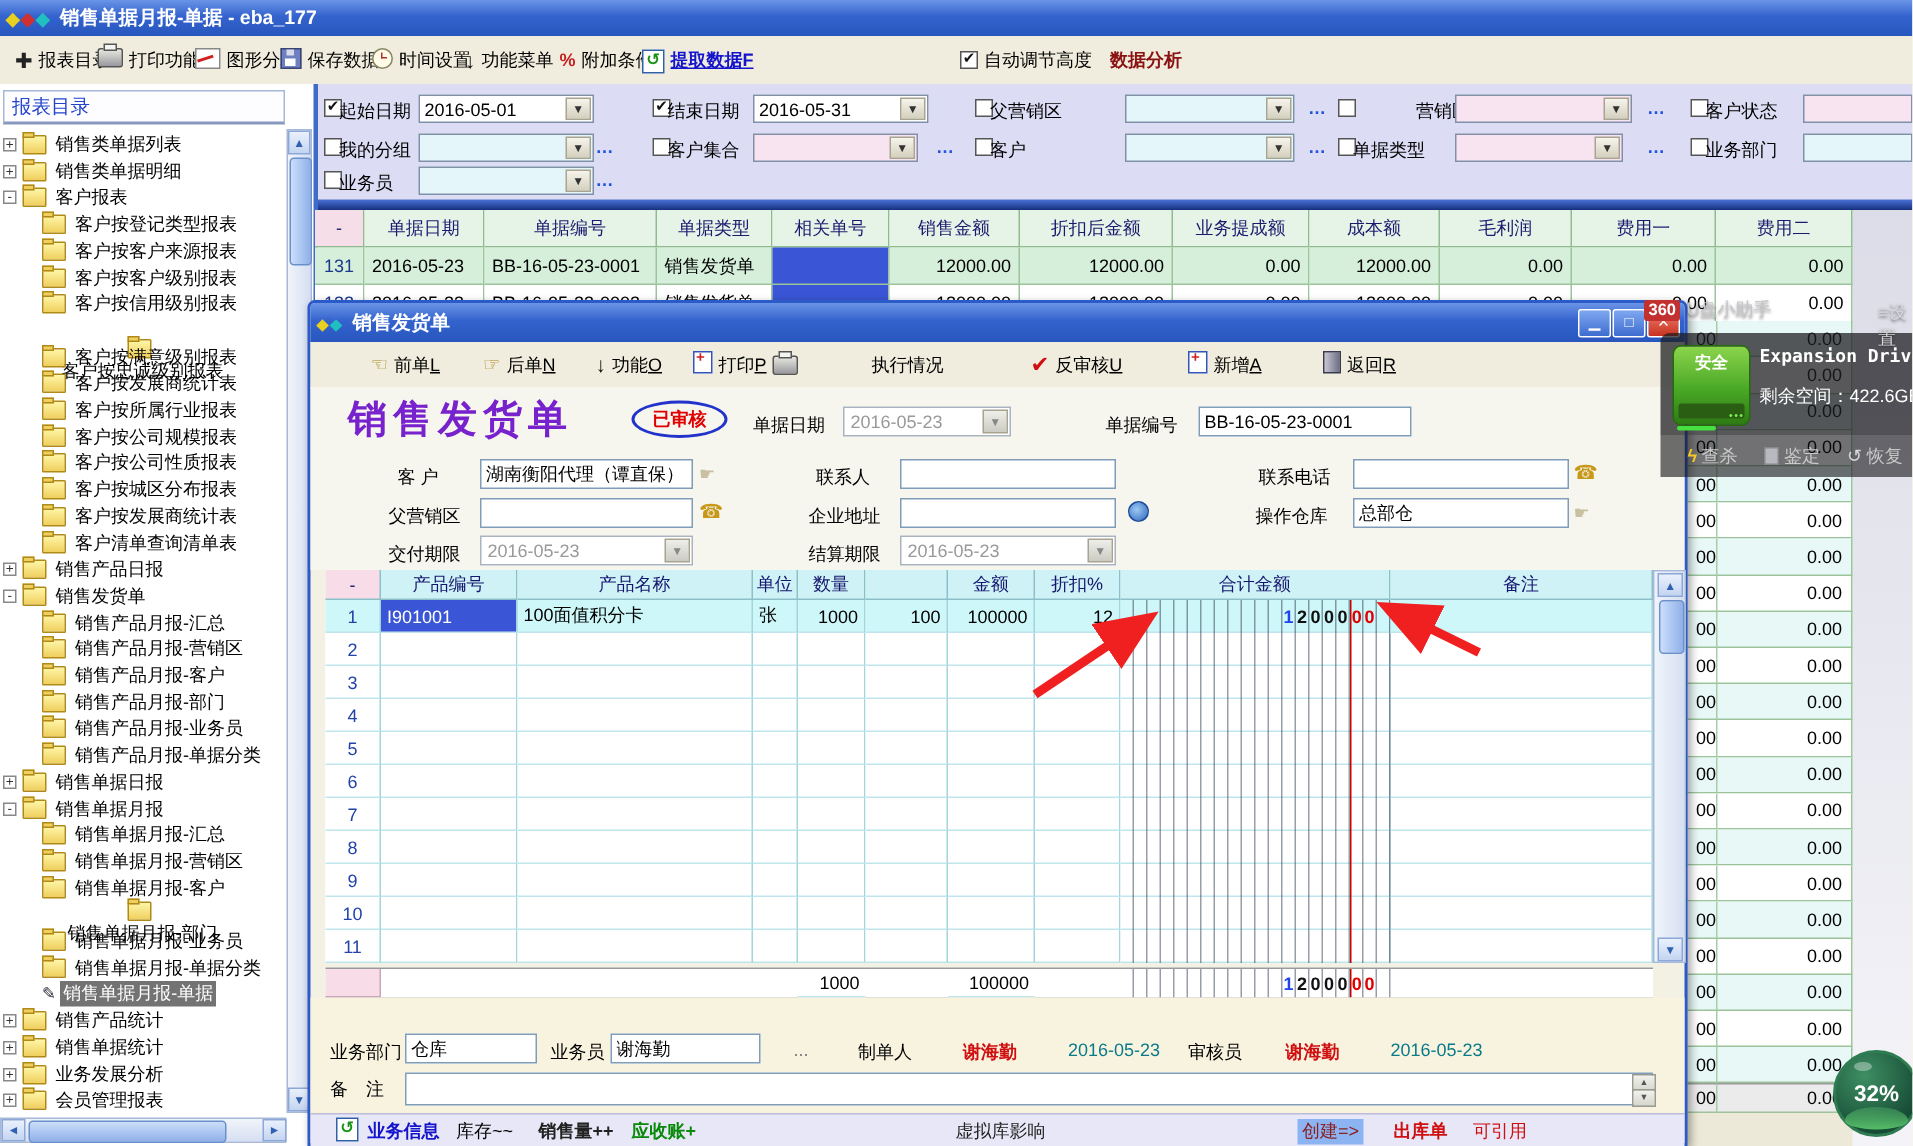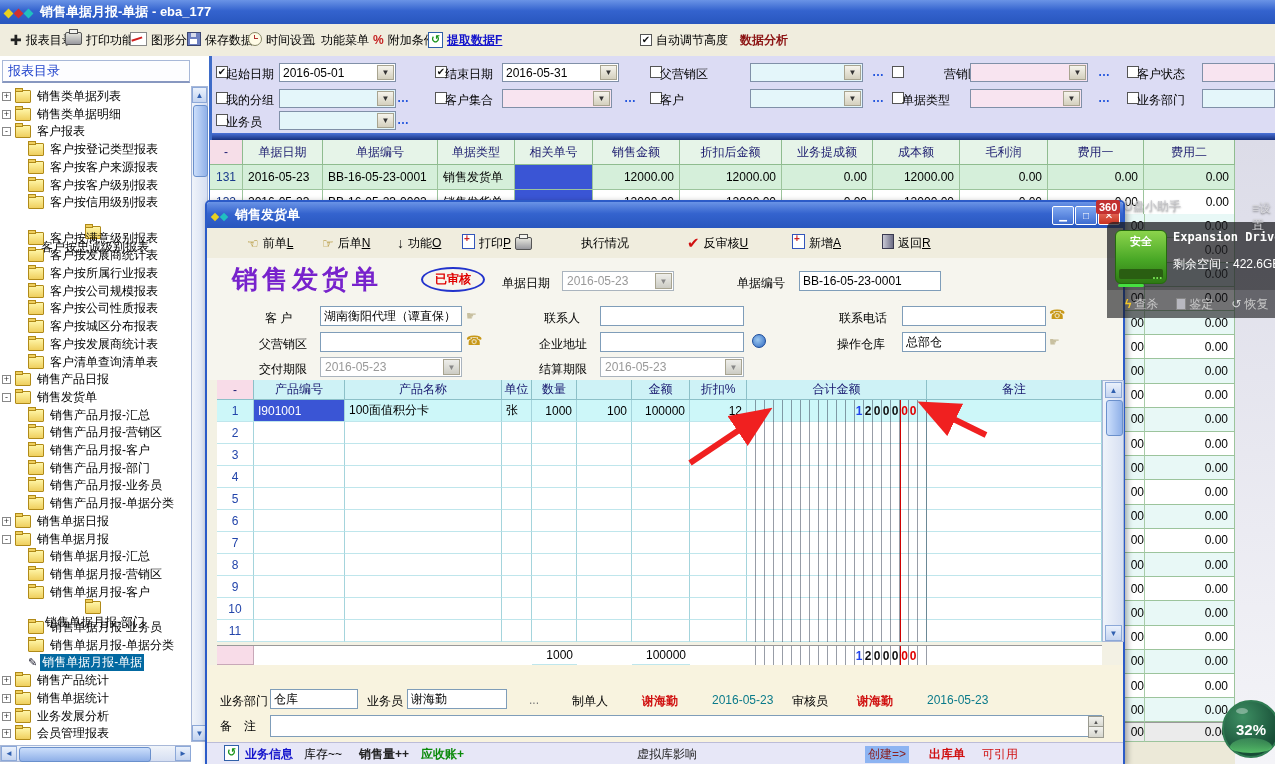--- a/index.html
+++ b/index.html
@@ -42,21 +42,21 @@
   
   .sidebar{left:0;top:56px;width:210px;height:708px;background:#fff;border-right:1px solid #8AA0C8}
   .sideheader{position:absolute;left:2px;top:4px;width:188px;height:23px;color:#2244CC;font-size:13px;
      border:1px solid #A8B8D8;border-bottom:2px solid #8898C0;background:#FDFDFF;display:flex;align-items:center;padding-left:5px;box-sizing:border-box}
   #tree{position:absolute;left:2px;top:30px;width:188px;height:656px;overflow:hidden}
   .titem{position:absolute;height:17px;display:flex;align-items:center;white-space:nowrap;cursor:default}
   .expbox{width:9px;height:9px;box-sizing:border-box;border:1px solid #888;background:#fff;font-size:9px;line-height:7px;text-align:center;margin-right:4px;color:#333}
   .folder{width:14px;height:11px;background:linear-gradient(180deg,#FFF6A8,#EFCF5E);border:1px solid #B08A18;border-radius:1px;position:relative;margin-right:4px;flex:0 0 auto}
   .folder::before{content:"";position:absolute;left:-1px;top:-3px;width:6px;height:2px;background:#EFCF5E;border:1px solid #B08A18}
   .tlabel{padding:0 2px}
-  .tsel{background:#0369a1;color:#fff}
+  .tsel{background:#737373;color:#fff}
   
   .sb{background:linear-gradient(90deg,#F0F4FA,#D6DFF2);border:1px solid #A8B8D8;box-sizing:border-box}
   .sbh{background:linear-gradient(180deg,#F0F4FA,#D6DFF2)}
   .sbbtn{position:absolute;background:linear-gradient(180deg,#EAF1FC,#C4D4F0);border:1px solid #8CA8D8;color:#3060B0;font-size:8px;display:flex;align-items:center;justify-content:center;box-sizing:border-box}
   .sbthumb{position:absolute;background:linear-gradient(90deg,#CBDEFB,#8FB0E8);border:1px solid #6A90CC;border-radius:3px}
   .sbthumbh{background:linear-gradient(180deg,#CBDEFB,#8FB0E8)}
   
   .filters{left:212px;top:56px;width:1063px;height:77px;background:#DCDCF4}
   .flabel{position:absolute;white-space:nowrap}
   .cb{position:absolute;width:12px;height:12px;box-sizing:border-box;background:#fff;border:1px solid #555;font-size:10px;line-height:10px;text-align:center;font-weight:bold;color:#111}

